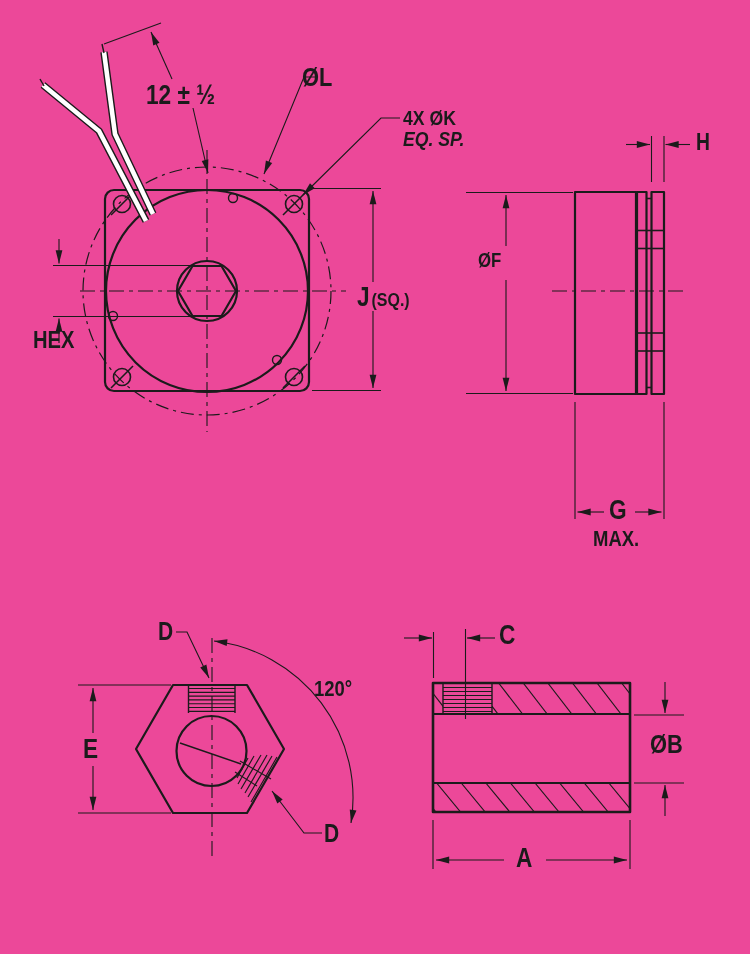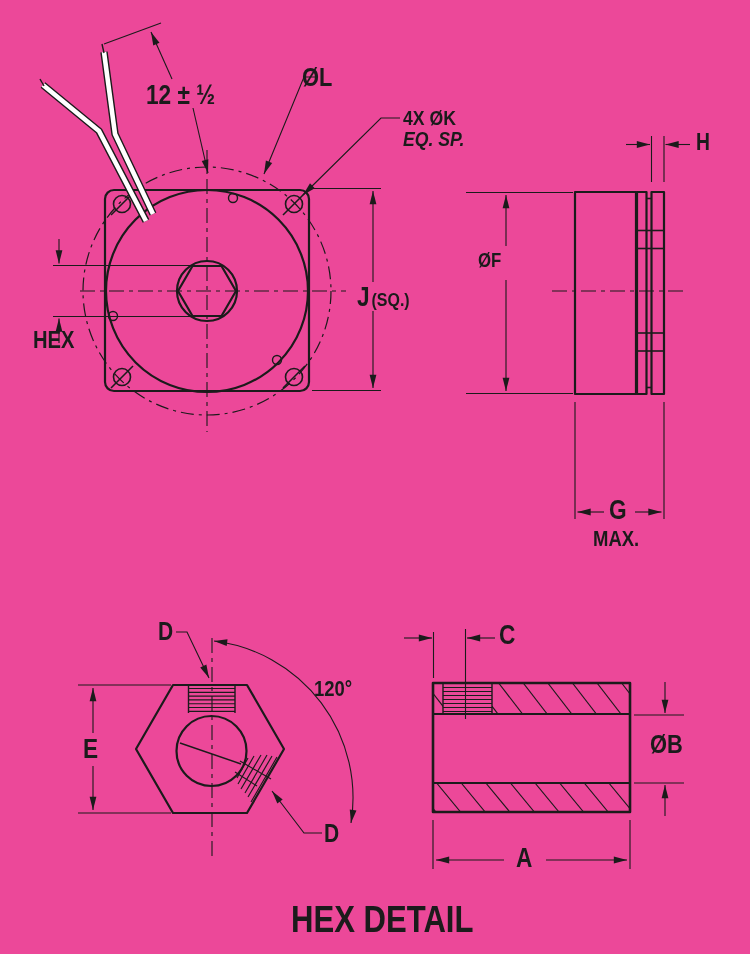--- a/index.html
+++ b/index.html
@@ -302,17 +302,14 @@
 </div>
 <div class="lbl" style="left:499px;top:622px;font-size:27px;">
   <span class="sx">C</span>
 </div>
 <div class="lbl" style="left:650px;top:731px;font-size:26px;text-decoration:underline;">
   <span class="sx">ØB</span>
 </div>
 <div class="lbl" style="left:516px;top:845px;font-size:27px;">
   <span class="sx">A</span>
 </div>
-<div class="lbl" style="left:291px;top:901px;font-size:37px;">
-  <span class="sx">HEX DETAIL</span>
-</div>
 
 </div>
 
 </body></html>

